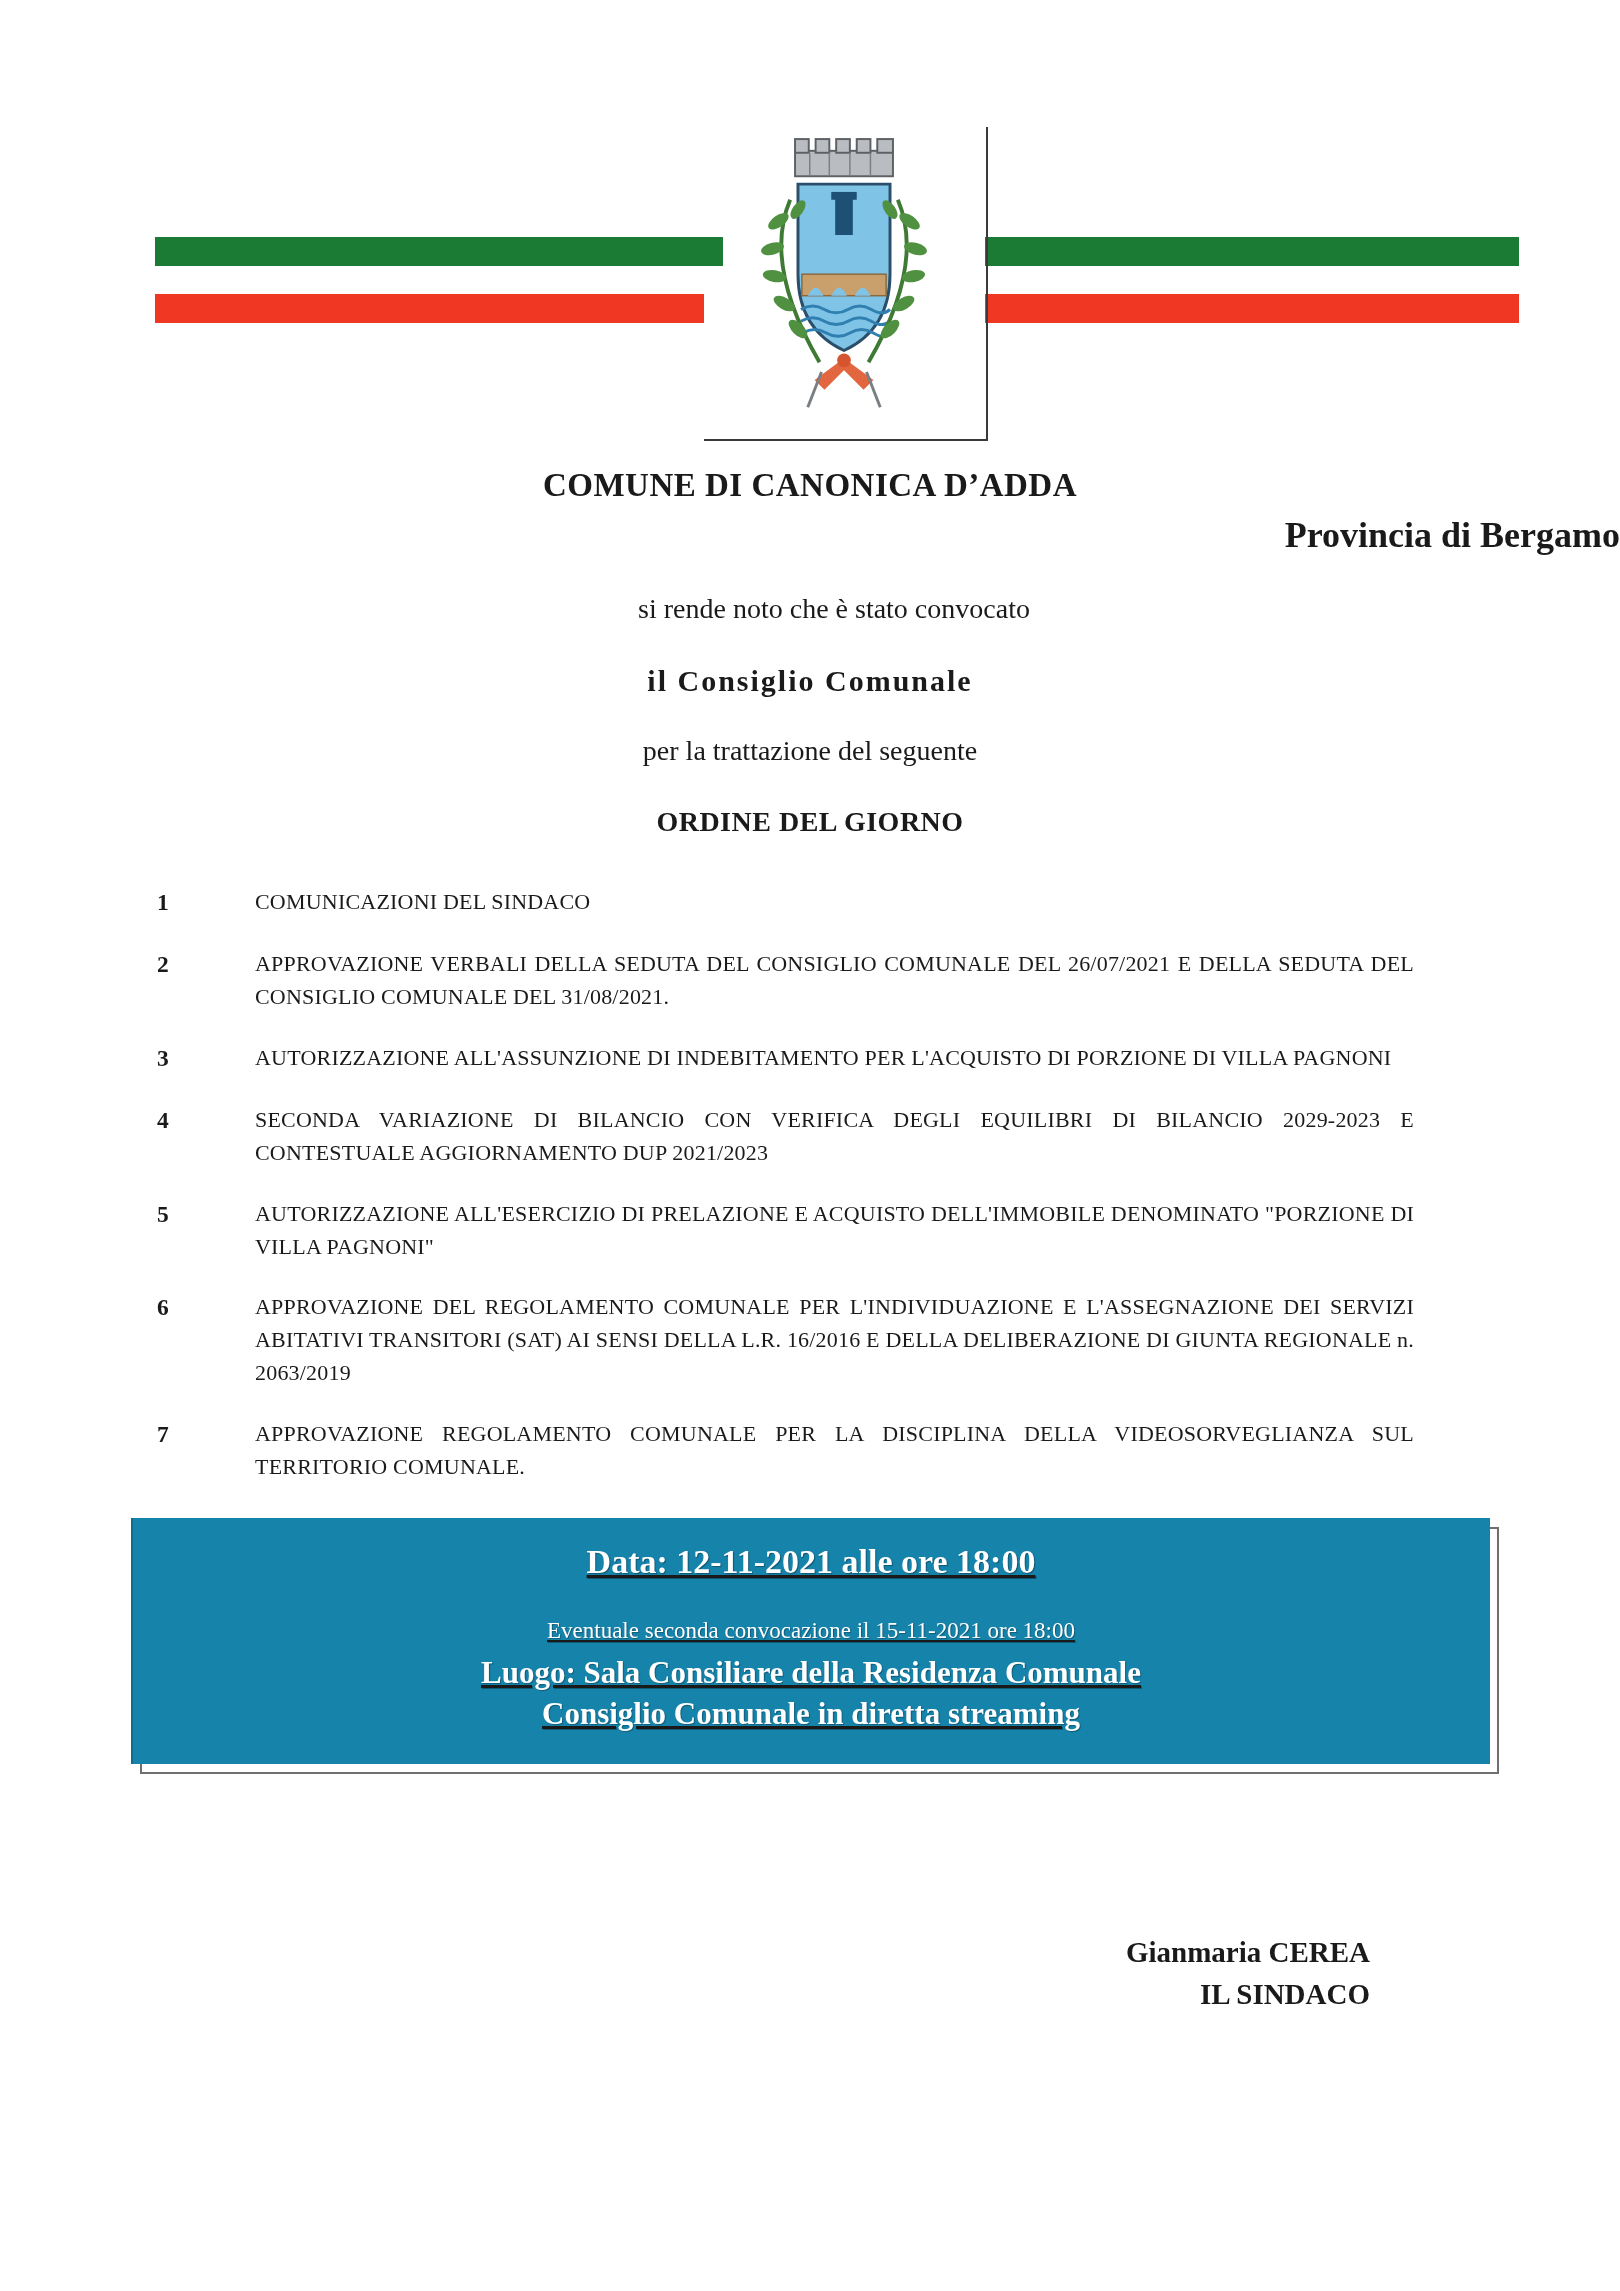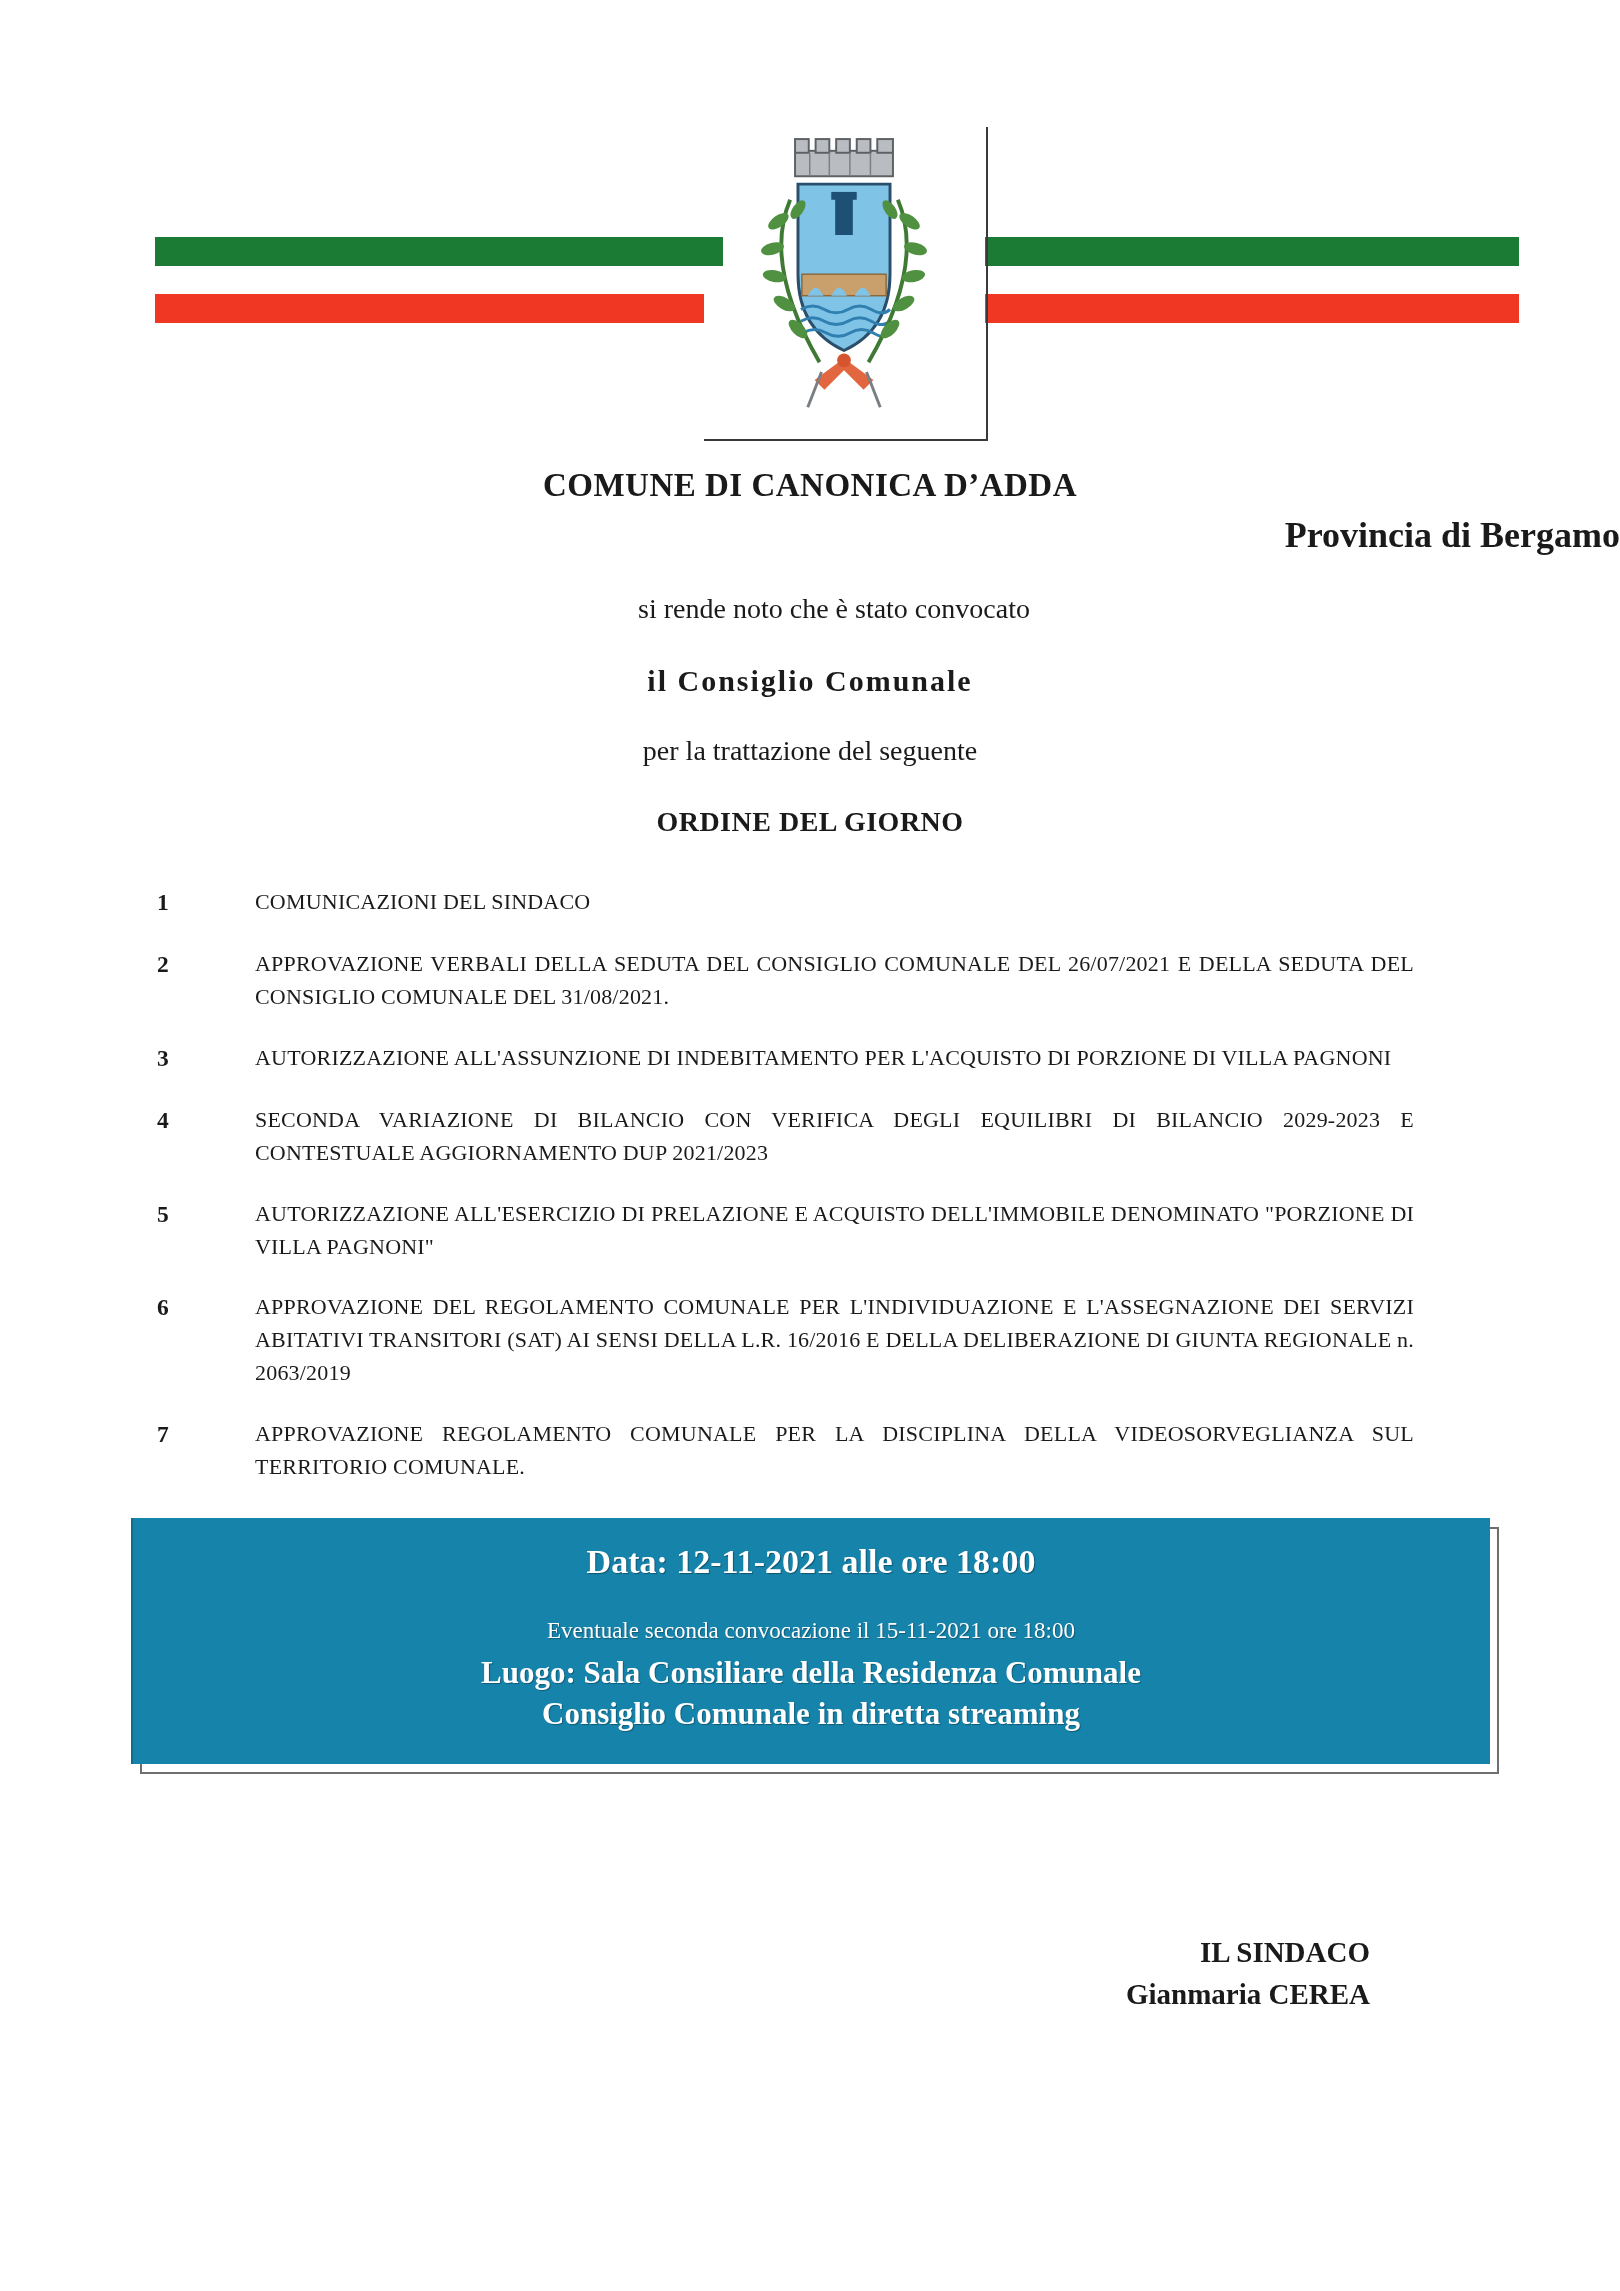--- a/index.html
+++ b/index.html
@@ -121,20 +121,21 @@
     text-align: justify;
     text-align-last: left;
     letter-spacing: 0.2px;
   }
 
   
   .info-wrap {
     position: relative;
     margin: 35px auto 0 auto;
     width: 1359px;
+    text-decoration: underline;
   }
   .info-box {
     background: #1683ab;
     color: #ffffff;
     padding: 25.5px 29px 29px 29px;
     box-sizing: border-box;
     text-align: center;
     position: relative;
     z-index: 2;
     border-left: 2.9px solid #0f6d91;
@@ -297,18 +298,18 @@
     <div class="info-shadow"></div>
     <div class="info-box">
       <div class="info-date">Data: 12-11-2021 alle ore 18:00</div>
       <div class="info-second">Eventuale seconda convocazione il 15-11-2021 ore 18:00</div>
       <div class="info-place">Luogo: Sala Consiliare della Residenza Comunale</div>
       <div class="info-stream">Consiglio Comunale in diretta streaming</div>
     </div>
   </div>
 
   <div class="signature">
+    <div>Gianmaria CEREA</div>
     <div>IL SINDACO</div>
-    <div>Gianmaria CEREA</div>
   </div>
 
 </div>
 
 
 </body></html>

